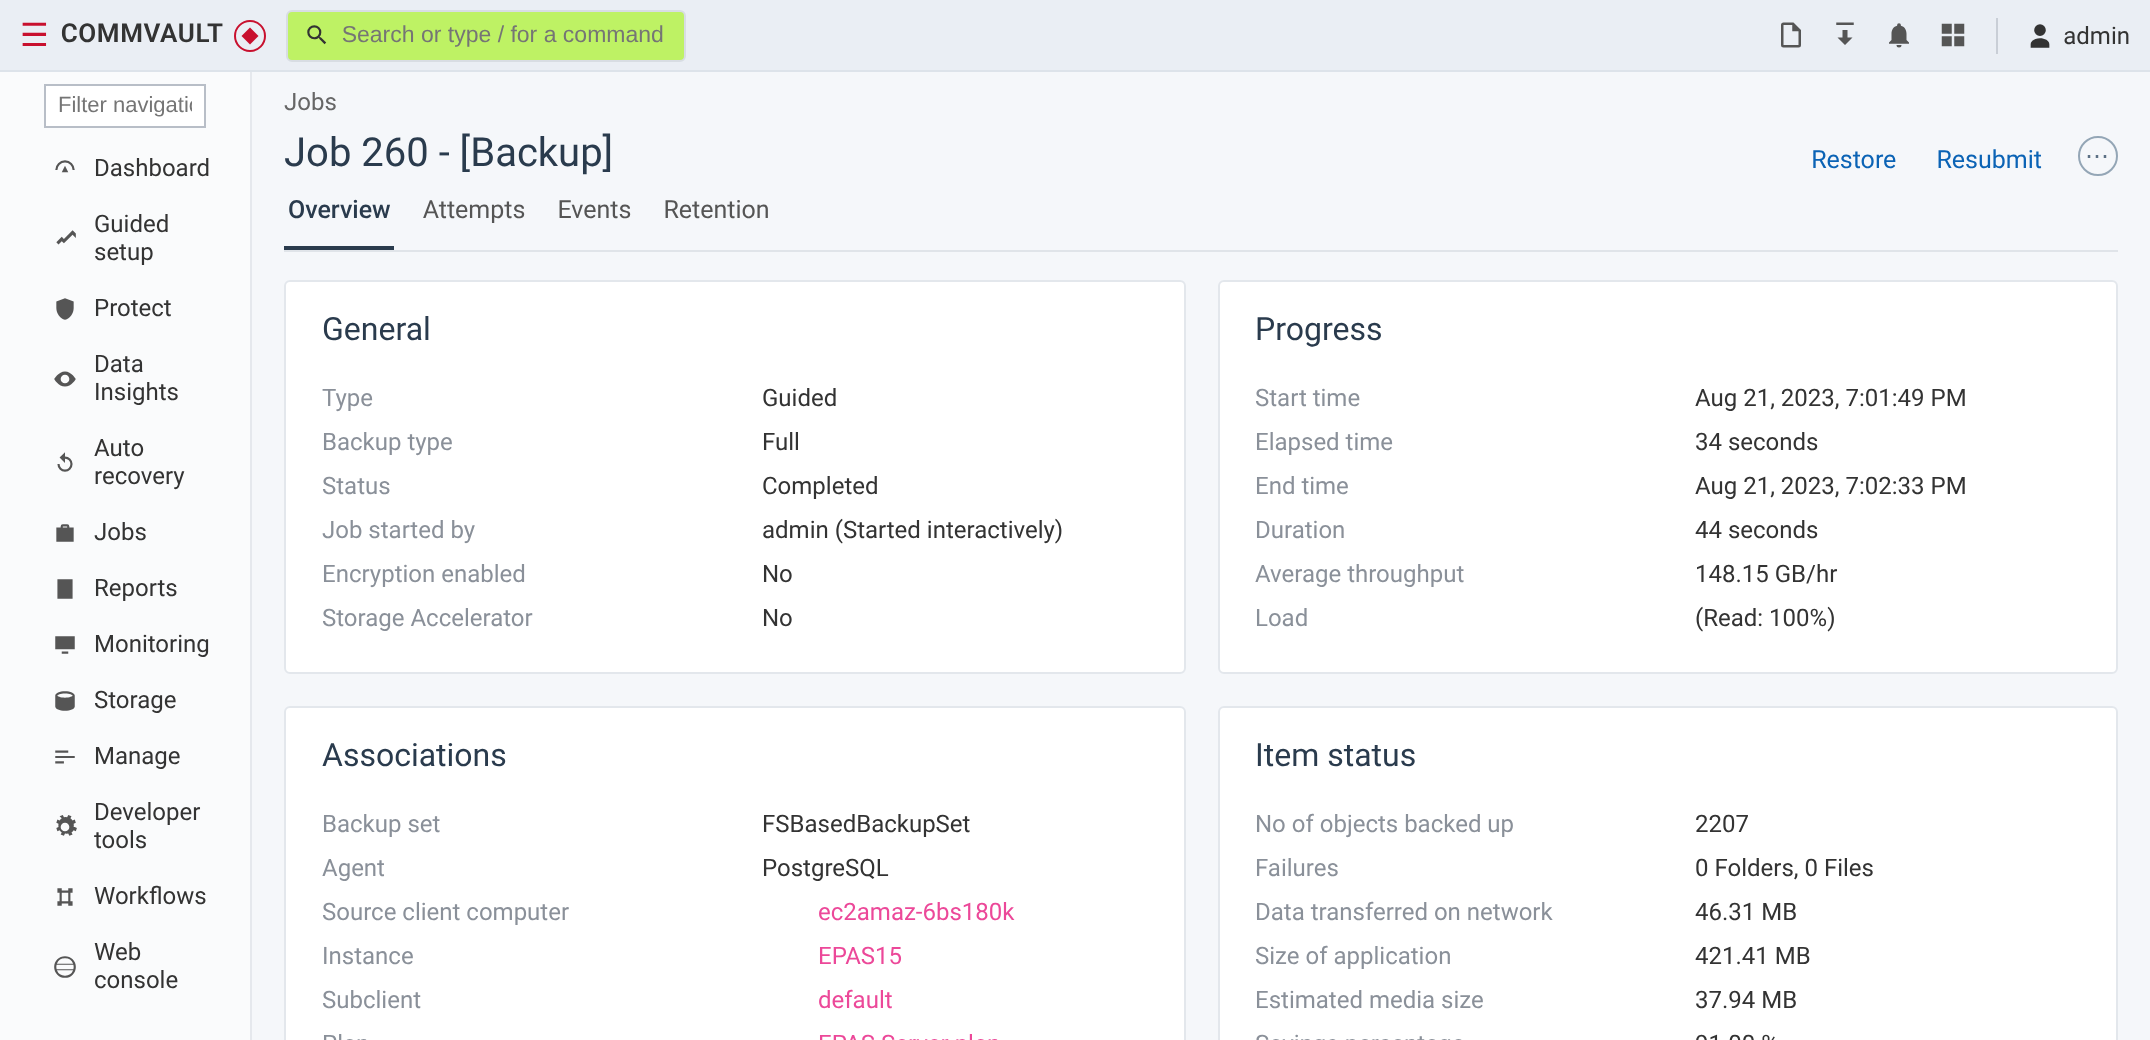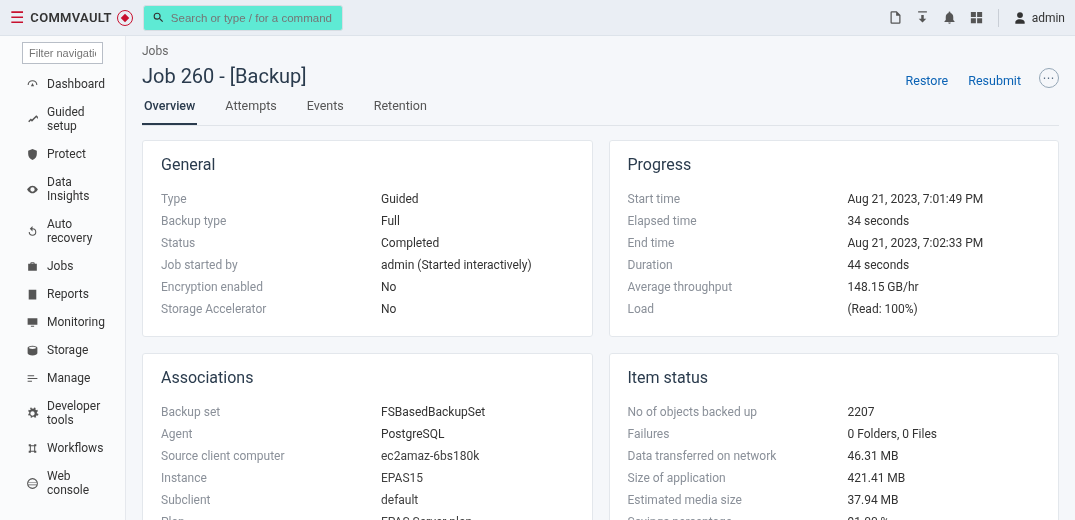--- a/index.html
+++ b/index.html
@@ -20,21 +20,21 @@
     display: flex;
     align-items: center;
     padding: 0 10px;
     border-bottom: 1px solid #dde3ea;
   }
   .hamburger { color:#c8102e; font-size:16px; margin-right:6px; cursor:pointer; }
   .brand { display:flex; align-items:flex-start; font-weight:600; font-size:13px; color:#333; letter-spacing:0.3px; margin-right:10px; }
   .brand-mark { display:inline-flex; width:16px; height:16px; border:1.5px solid #c8102e; border-radius:50%; margin-left:5px; position:relative; align-items:center; justify-content:center;}
   .brand-mark::after { content:''; width:6px; height:6px; background:#c8102e; transform:rotate(45deg); }
   .searchbox {
-    background:#5eead4; border:1px solid #d8dde3; border-radius:3px;
+    background:#bef264; border:1px solid #d8dde3; border-radius:3px;
     height:26px; display:flex; align-items:center; padding:0 8px; width:200px;
   }
   .searchbox svg { width:13px; height:13px; fill:#333; margin-right:6px; }
   .searchbox input { border:none; outline:none; font-size:11.5px; color:#555; flex:1; background:transparent; }
   .topbar-spacer { flex:1; }
   .topbar-icons { display:flex; align-items:center; gap:12px; color:#555; }
   .topbar-icons .ticon { width:15px; height:15px; cursor:pointer; display:inline-flex; align-items:center; justify-content:center; }
   .topbar-icons svg { width:15px; height:15px; fill:#555; }
   .vline { width:1px; height:18px; background:#c9ced6; margin:0 2px; }
   .user { display:flex; align-items:center; gap:5px; font-size:12px; color:#333; cursor:pointer; }
@@ -62,34 +62,34 @@
   .title-row { display:flex; align-items:flex-end; margin-bottom:10px; }
   .page-title { font-size:20px; font-weight:400; color:#2a3b4d; }
   .title-spacer { flex:1; }
   .action-link { color:#0b63b5; font-size:12.5px; margin-left:20px; text-decoration:none; cursor:pointer; }
   .more-circ {
     width:20px; height:20px; border:1px solid #94a6b6; border-radius:50%; margin-left:18px;
     display:inline-flex; align-items:center; justify-content:center; color:#5c7085; font-size:12px; cursor:pointer;
     letter-spacing:1px;
   }
 
-  .tabs { display:flex; gap:26px; border-bottom:1px solid #e0e4e9; margin-bottom:14px; }
+  .tabs { display:flex; gap:12px; border-bottom:1px solid #e0e4e9; margin-bottom:14px; }
   .tab { padding:0 2px 10px 2px; font-size:12.5px; color:#555; cursor:pointer; }
   .tab.active { color:#2a3b4d; border-bottom:2px solid #2a3b4d; font-weight:500; }
 
   .cols { display:flex; gap:16px; }
   .col { flex:1; display:flex; flex-direction:column; gap:16px; }
 
   .card { background:#fff; border:1px solid #e3e7ec; border-radius:3px; padding:14px 18px 16px 18px; }
   .card h3 { font-size:16px; font-weight:400; color:#2a3b4d; margin-bottom:14px; }
 
   .kv { display:flex; font-size:12px; padding:4px 0; }
   .kv .k { flex:0 0 220px; color:#8a9099; }
   .kv .v { color:#333; }
-  .kv .v.link { color:#404040; cursor:pointer; }
+  .kv .v.link { color:#ec4899; cursor:pointer;margin-left:28px; }
 </style>
 </head>
 <body>
 
 <div class="topbar">
   <span class="hamburger">☰</span>
   <span class="brand">
     <span>COMMVAULT</span>
     <span class="brand-mark"></span>
   </span>

